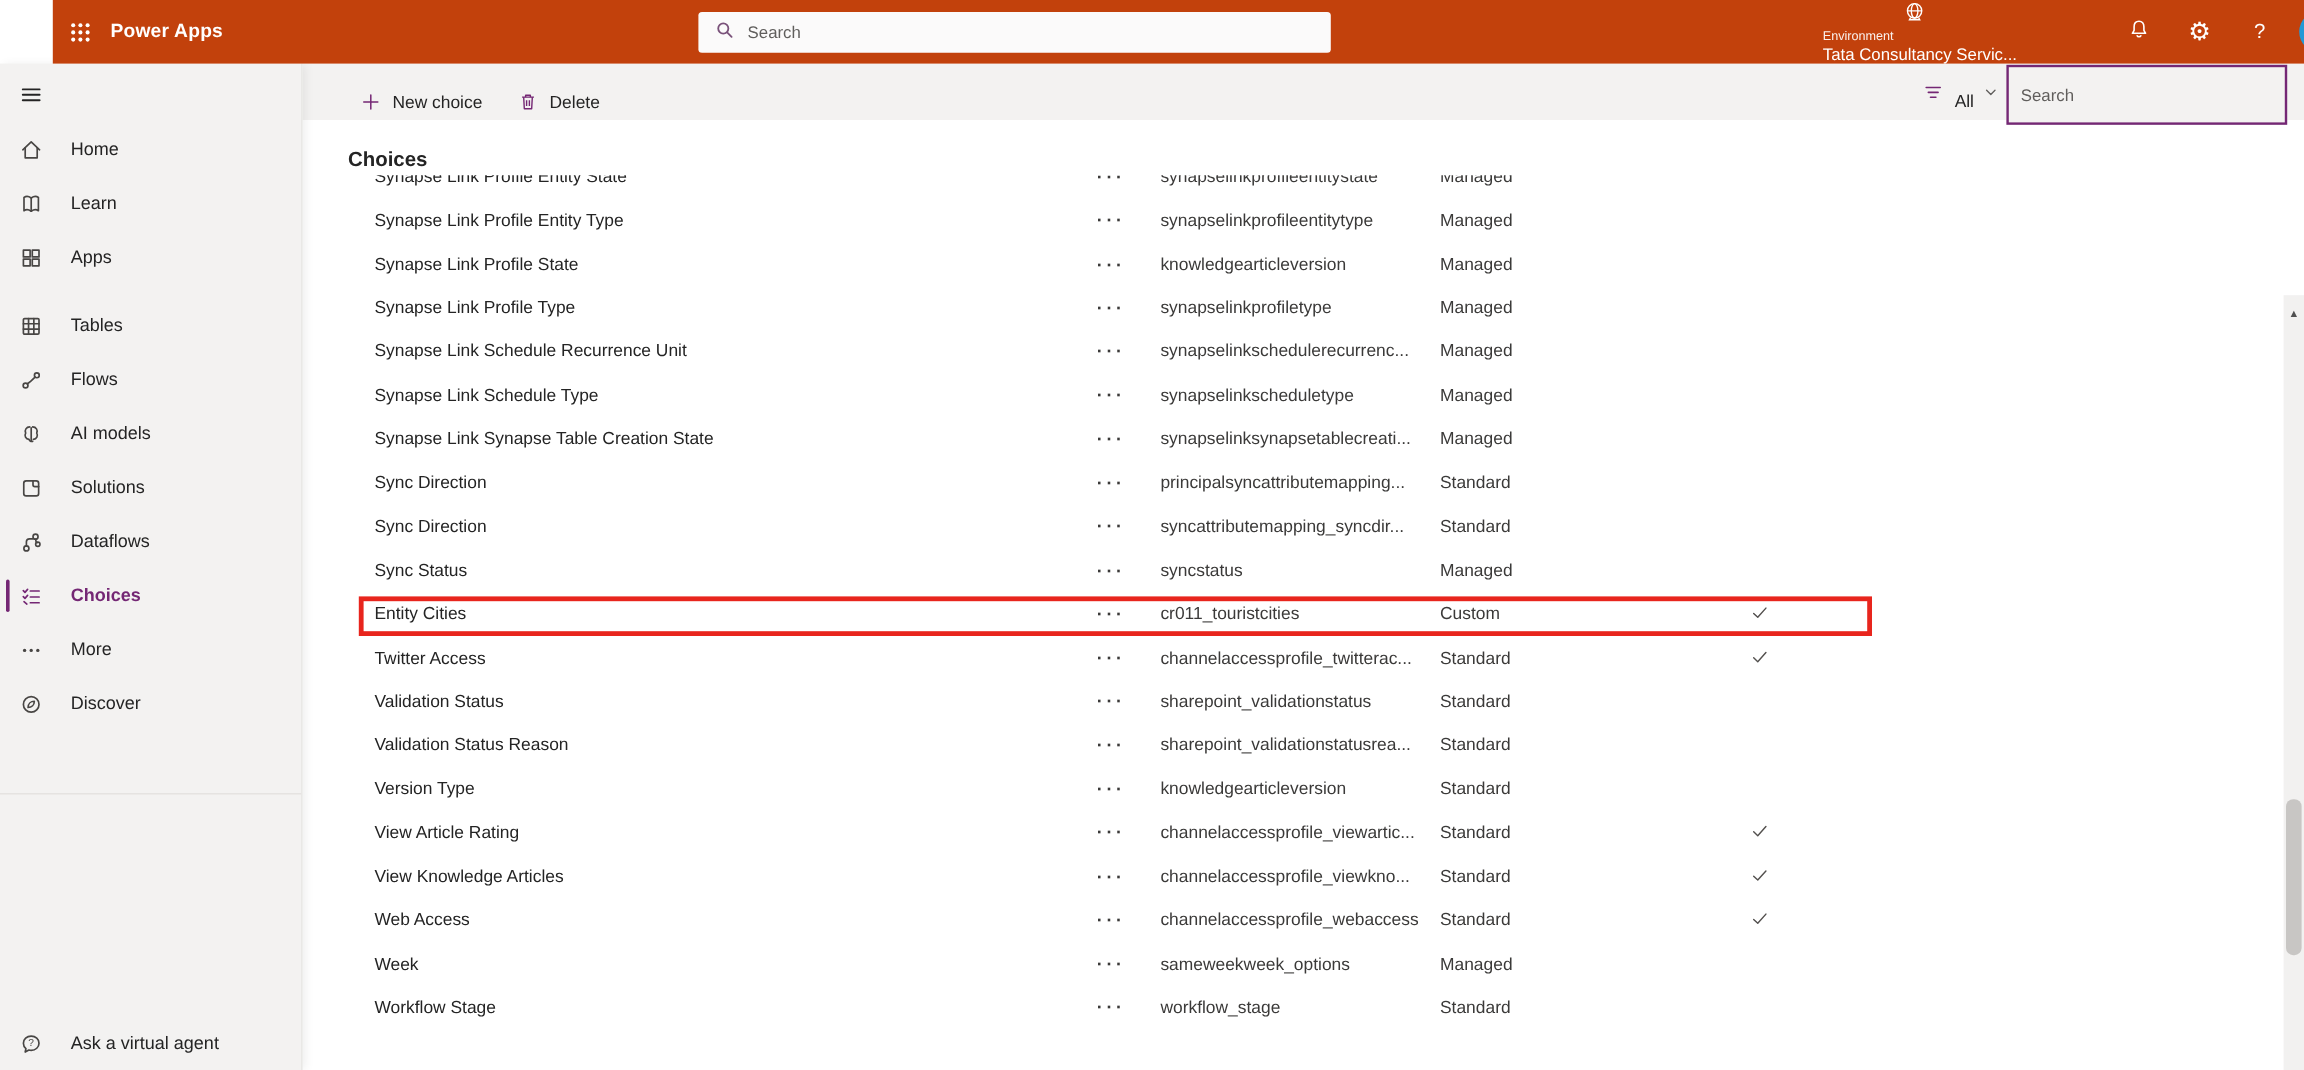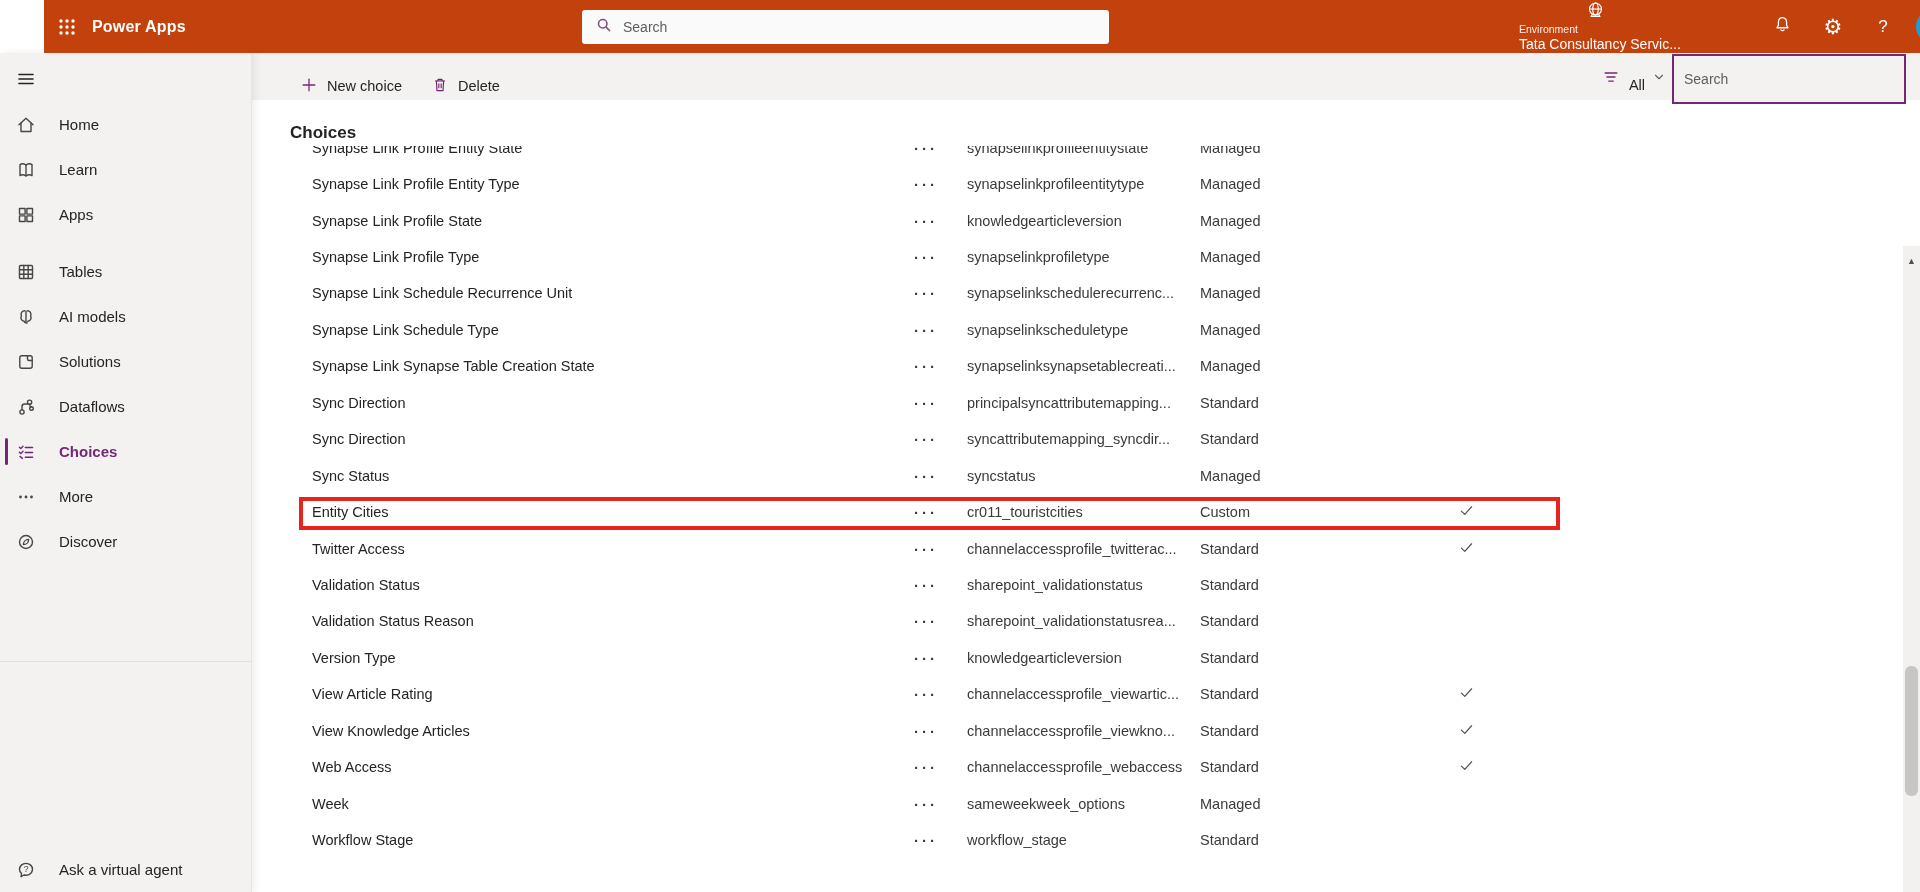--- a/index.html
+++ b/index.html
@@ -169,20 +169,28 @@
       <div class="group-gap"></div>
       <div class="side-item">
         <span class="si-icon"><svg viewBox="0 0 20 20" fill="none" stroke="currentColor" stroke-width="1.4" stroke-linecap="round" stroke-linejoin="round">
             <rect x="3.5" y="3.5" width="13" height="13" rx="1"></rect>
             <path d="M3.5 7.8 H16.5"></path>
             <path d="M3.5 12.2 H16.5"></path>
             <path d="M7.8 3.5 V16.5"></path>
             <path d="M12.2 3.5 V16.5"></path>
           </svg></span>
         <span class="si-label">Tables</span>
+      </div>
+      <div class="side-item">
+        <span class="si-icon"><svg viewBox="0 0 20 20" fill="none" stroke="currentColor" stroke-width="1.4" stroke-linecap="round" stroke-linejoin="round">
+            <circle cx="5.3" cy="14.2" r="2"></circle>
+            <circle cx="14.7" cy="5.8" r="2"></circle>
+            <path d="M6.8 12.8 C9 11.4 11 9.4 13.2 7.2"></path>
+          </svg></span>
+        <span class="si-label">Flows</span>
       </div>
       <div class="side-item">
         <span class="si-icon"><svg viewBox="0 0 20 20" fill="none" stroke="currentColor" stroke-width="1.4" stroke-linecap="round" stroke-linejoin="round">
             <path d="M8.8 3.8 C5.9 3.8 4.3 6.4 5.4 8.9 C4.1 11 5.4 14 8.2 14.2 C8.6 15.6 10 16.2 11.2 15.8"></path>
             <path d="M11.2 3.8 C14.1 3.8 15.7 6.4 14.6 8.9 C15.9 11 14.6 14 11.8 14.2"></path>
             <path d="M10 4.5 V15.5"></path>
           </svg></span>
         <span class="si-label">AI models</span>
       </div>
       <div class="side-item">

